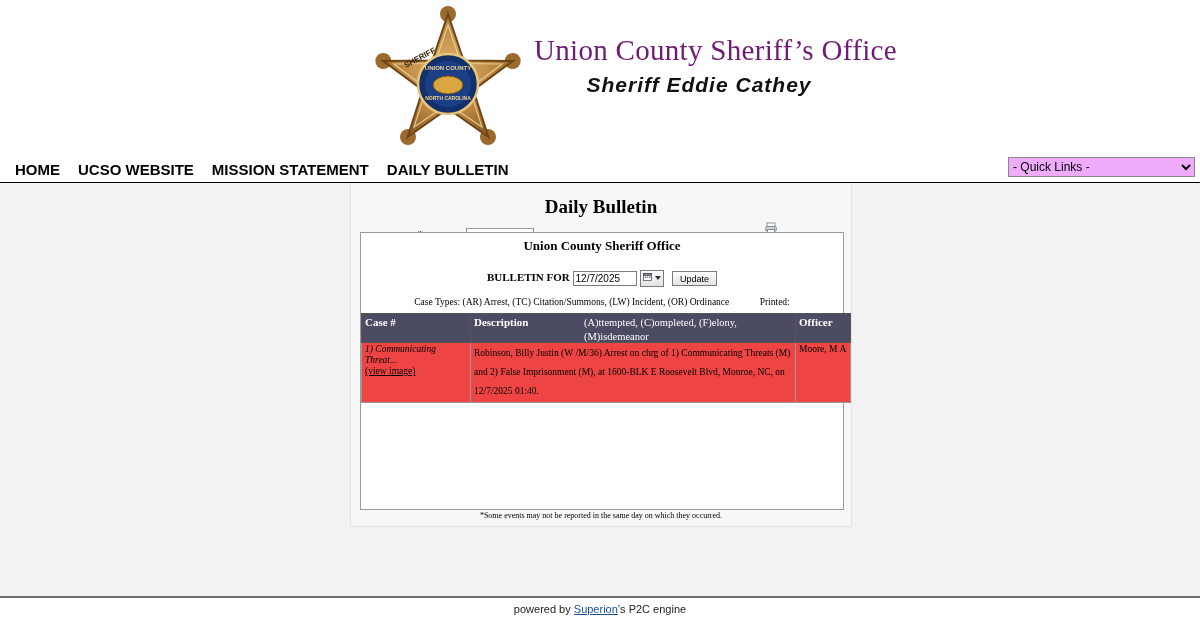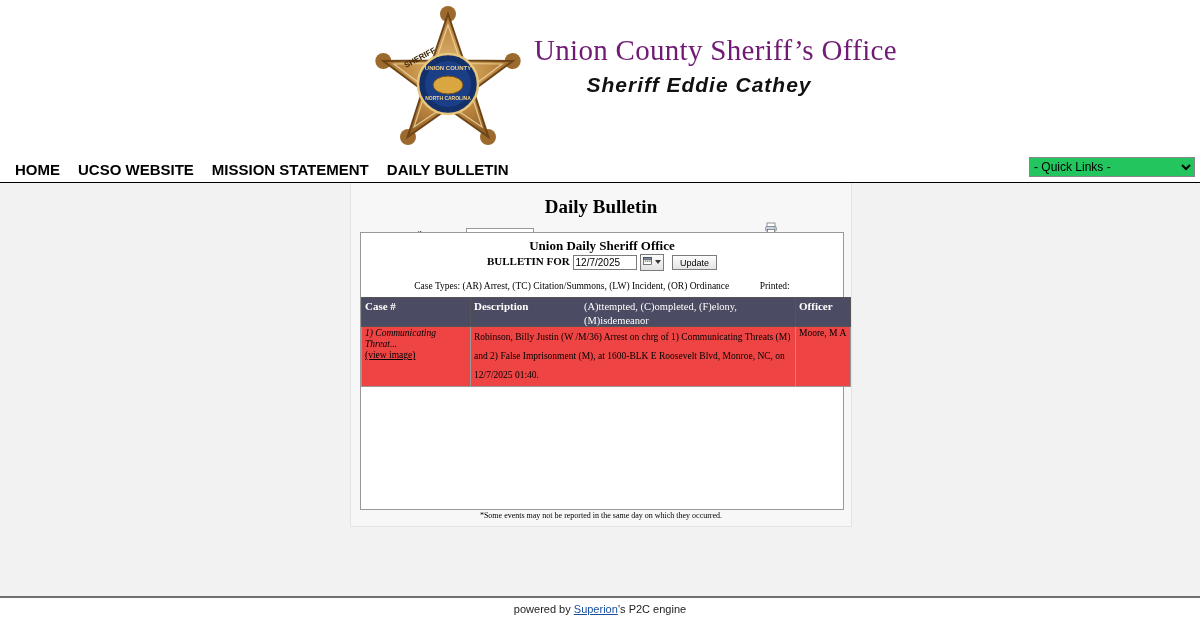--- a/index.html
+++ b/index.html
@@ -79,26 +79,26 @@
     color: #000;
     padding: 0 9px;
     cursor: pointer;
     text-decoration: none;
   }
   .nav-item:first-child { padding-left: 15px; }
   .quick-links {
     position: absolute;
     right: 5px;
     top: 1px;
-    width: 166px;
+    width: 187px;
     height: 20px;
     font-family: "Liberation Sans", sans-serif;
     font-size: 12px;
     border: 1px solid #888;
-    background: #22c55e;
+    background: #f0abfc;
   }
 
   
   .page-bg {
     position: absolute;
     top: 183px;
     left: 0;
     width: 1200px;
     height: 415px;
     background: #f2f2f2;
@@ -177,21 +177,21 @@
   }
   .bulletin-heading {
     text-align: center;
     font-family: "Liberation Serif", serif;
     font-weight: bold;
     font-size: 13px;
     padding-top: 5px;
   }
   .bulletin-for-row {
     text-align: center;
-    margin-top: 0;
+    margin-top: 16px;
     font-family: "Liberation Serif", serif;
     font-size: 11px;
     font-weight: bold;
   }
   .date-input {
     font-family: "Liberation Sans", sans-serif;
     font-size: 10px;
     width: 58px;
     height: 13px;
     border: 1px solid #7b7b7b;
@@ -406,21 +406,21 @@
         <rect x="0.7" y="4.5" width="10.6" height="4.5" rx="1" fill="#cfd6e0" stroke="#6a7382" stroke-width="0.7"></rect>
         <rect x="2.5" y="7.5" width="7" height="3.8" fill="#fff" stroke="#666" stroke-width="0.7"></rect>
         <circle cx="9.6" cy="6" r="0.6" fill="#4a7"></circle>
       </svg>
     </span>
     <a class="printer-link">Printer-Friendly Version</a>
   </div>
 
   <div class="bulletin-box">
 
-    <div class="bulletin-heading">Union Daily Sheriff Office</div>
+    <div class="bulletin-heading">Union County Sheriff Office</div>
 
     <div class="bulletin-for-row">
       <span>BULLETIN FOR</span>
       <input class="date-input" type="text" value="12/7/2025" style="">
       <span class="cal-btn">
         <span class="cal-glyph">
           <svg viewBox="0 0 10 10" width="9" height="9" aria-hidden="true">
             <rect x="0.5" y="1.5" width="9" height="8" fill="#fff" stroke="#444" stroke-width="0.8"></rect>
             <rect x="0.5" y="1.5" width="9" height="2.2" fill="#7a8aa8" stroke="#444" stroke-width="0.8"></rect>
             <rect x="2" y="5" width="1.6" height="1.4" fill="#666"></rect>

